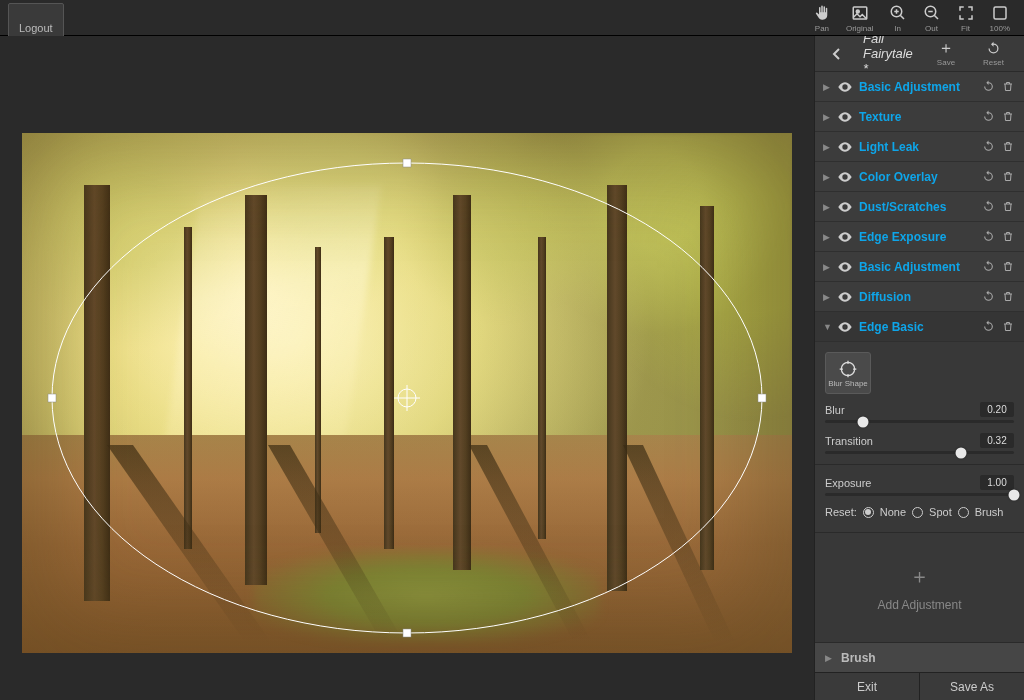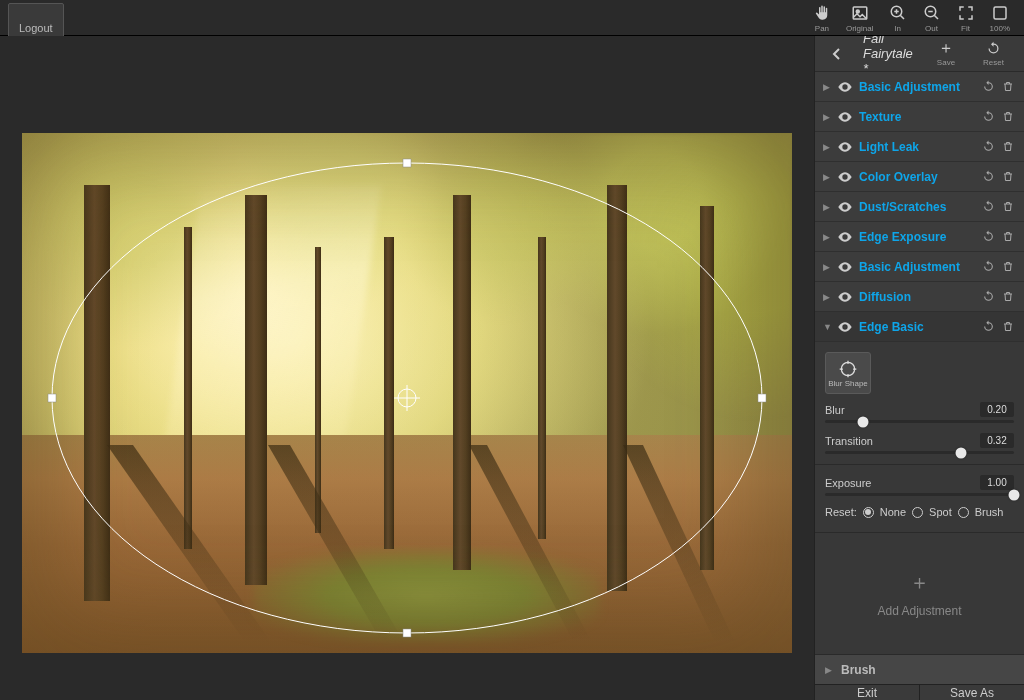--- a/index.html
+++ b/index.html
@@ -85,21 +85,21 @@
   .divider { height:1px; background:#2a2a2a; margin:8px -10px 10px -10px; }
   .mask-row { display:flex; align-items:center; gap:6px; font-size:11px; color:#ccc; }
   .radio { width:11px; height:11px; border-radius:50%; border:1.5px solid #ccc; display:inline-block; position:relative;}
   .radio.checked::after { content:""; position:absolute; inset:1.5px; background:#ccc; border-radius:50%; }
 
   .add-adjustment { flex:1; display:flex; flex-direction:column; align-items:center; justify-content:center; gap:8px; color:#888; cursor:pointer; background:#383838;}
   .add-adjustment .plus { font-size:20px; color:#888; font-weight:200;}
   .add-adjustment .txt { font-size:12px; }
 
   .mask-section { height: 30px; display:flex; align-items:center; padding:0 10px; gap:8px; background:#464646; border-top:1px solid #2a2a2a; color:#bbb; cursor:pointer;}
-  .bottom-bar { height: 16px; display:flex; background:#3a3a3a; border-top:1px solid #222;}
+  .bottom-bar { height: 28px; display:flex; background:#3a3a3a; border-top:1px solid #222;}
   .bottom-btn { flex:1; display:flex; align-items:center; justify-content:center; color:#ccc; font-size:12px; cursor:pointer; border-right:1px solid #222;}
   .bottom-btn:last-child { border-right:none; }
 
   svg { display:block; }
 </style>
 </head>
 <body>
 
 <div class="app">
 

